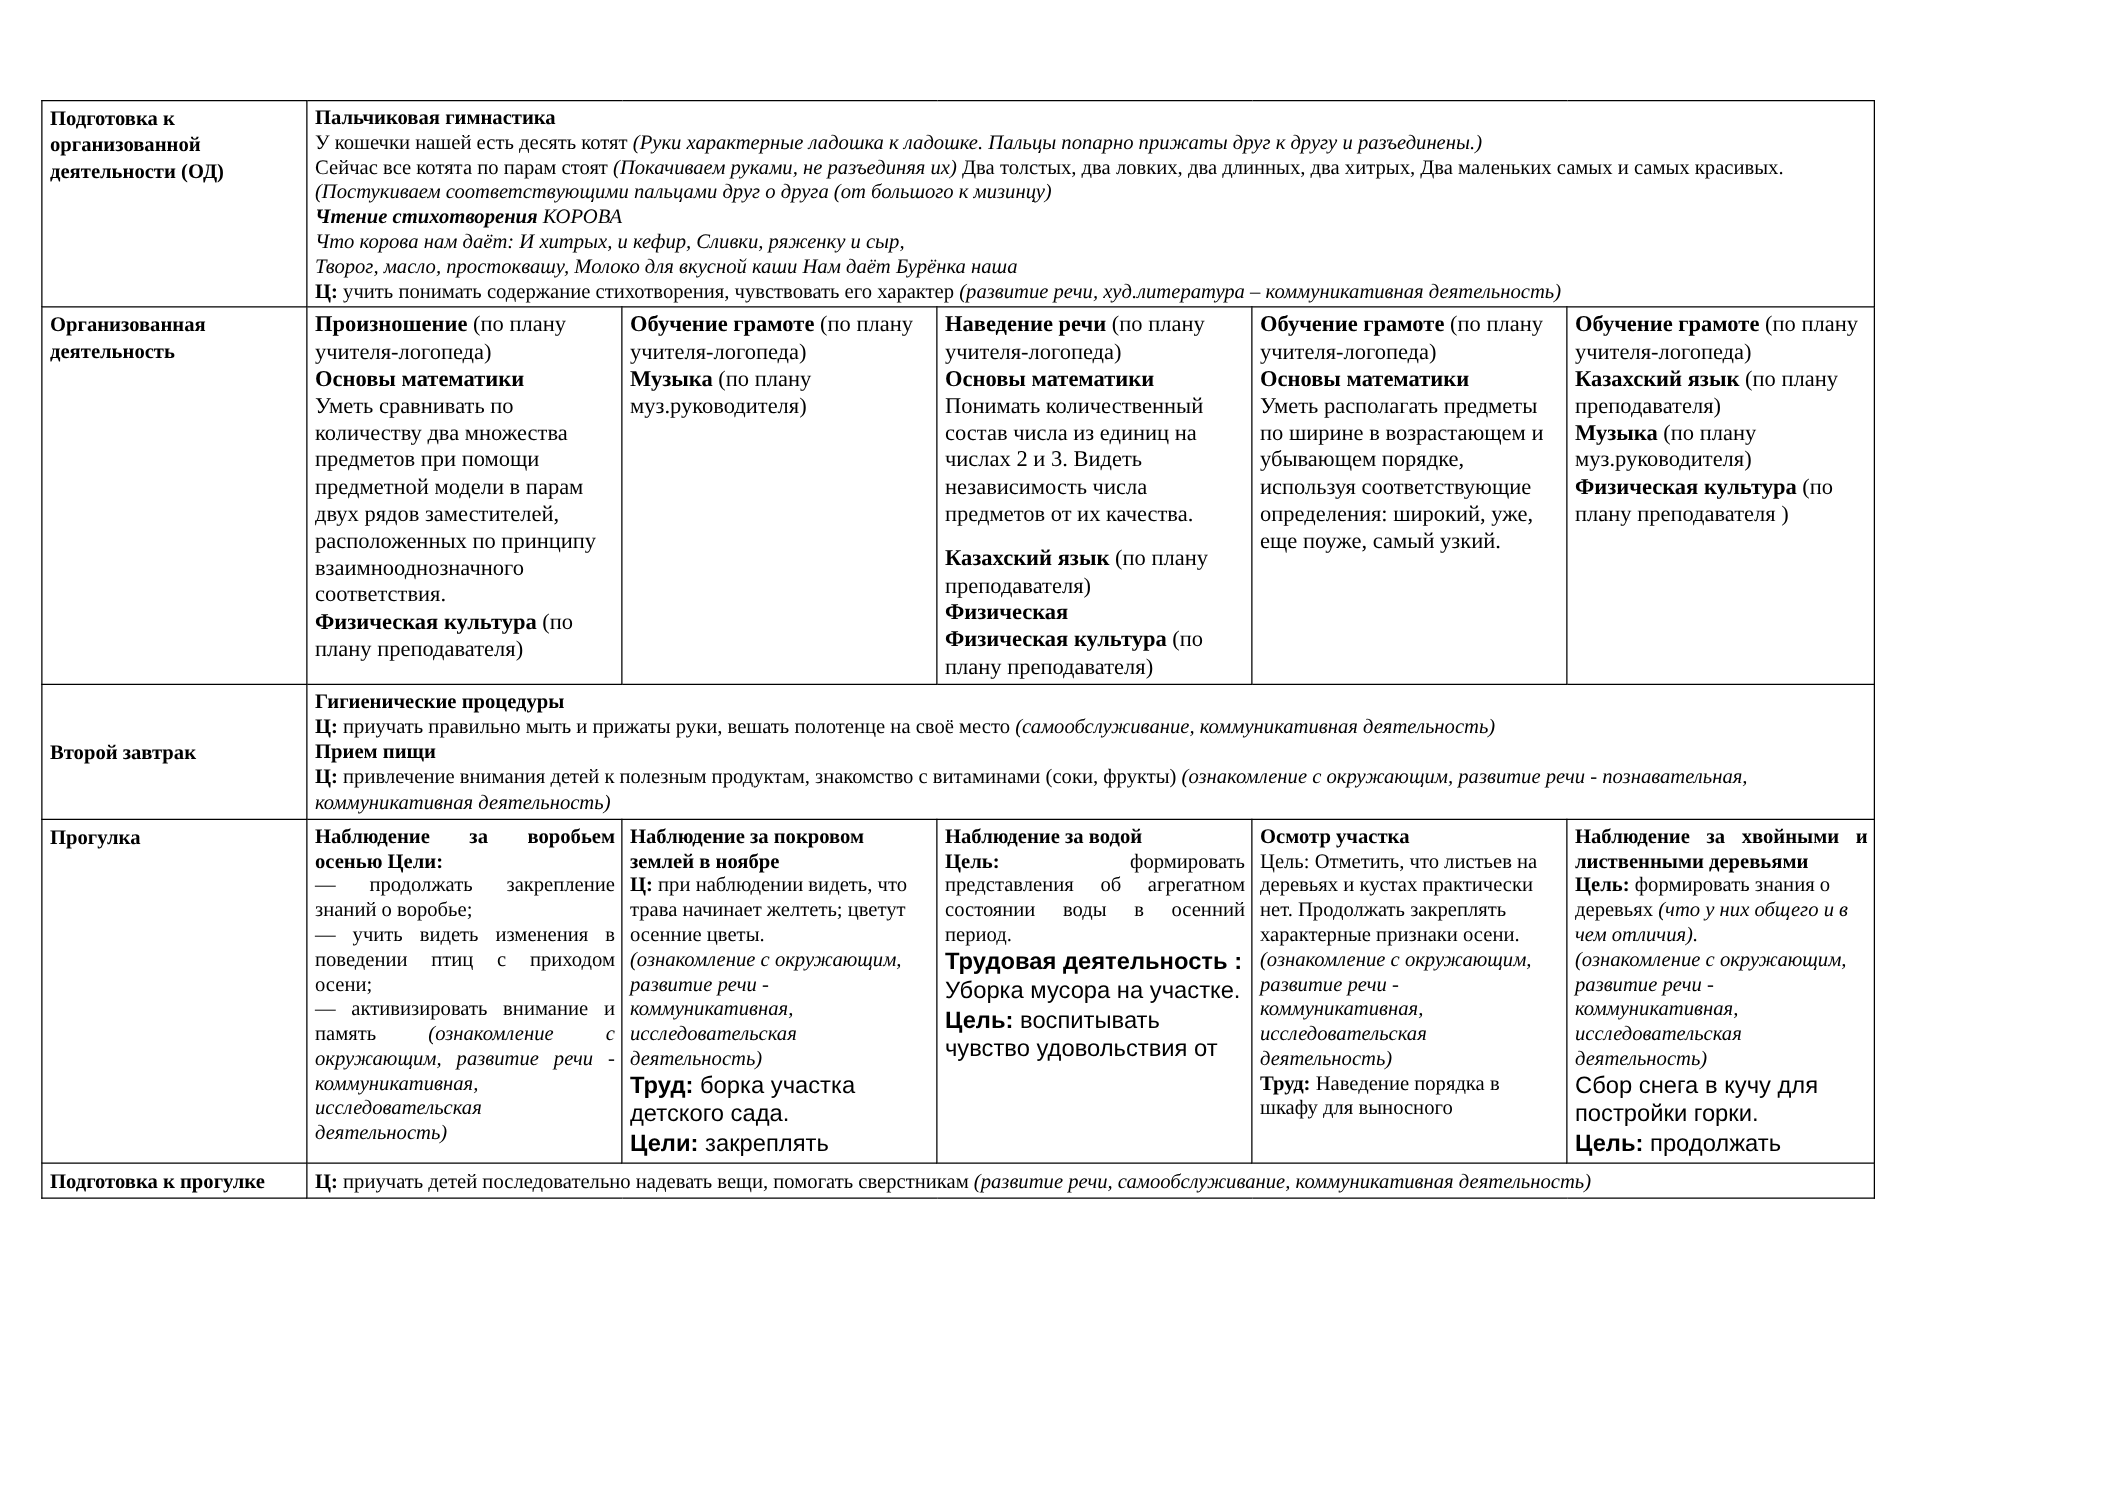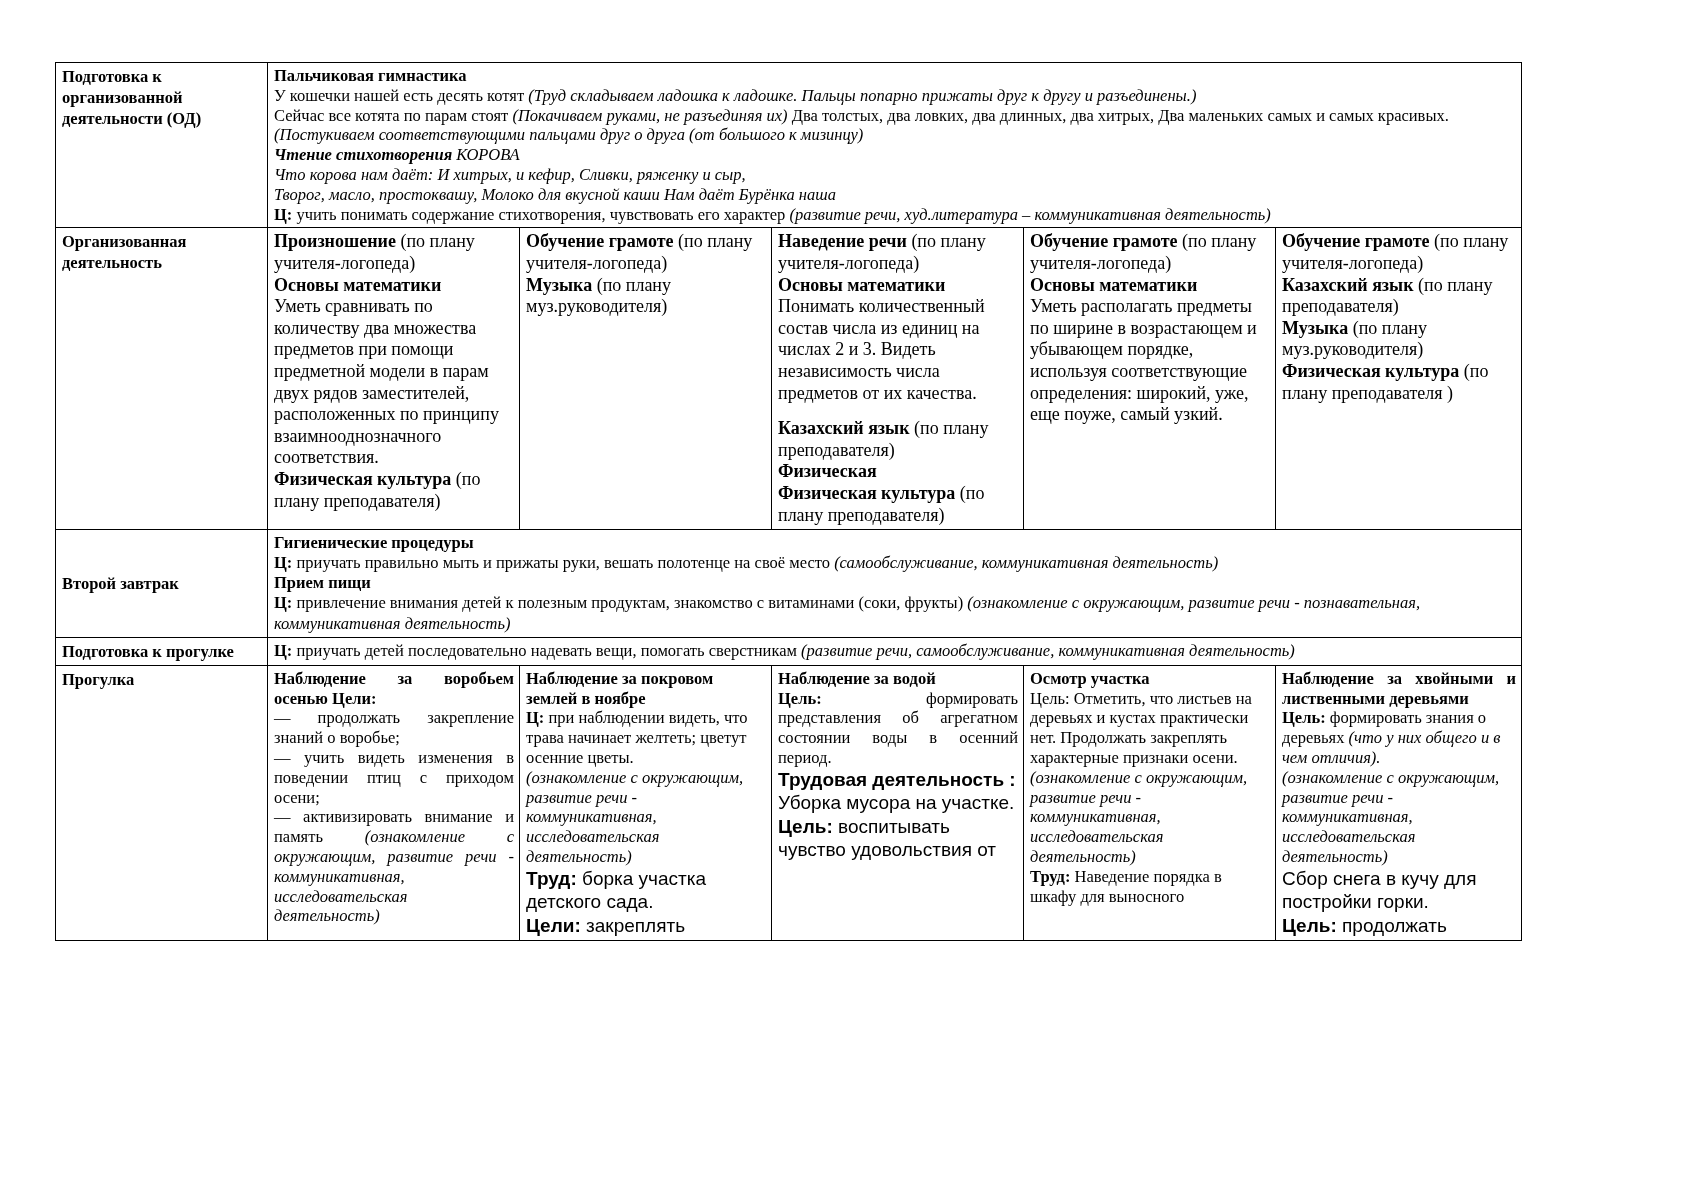--- a/index.html
+++ b/index.html
@@ -12,21 +12,22 @@
     height: 1190px;
     font-family: "Liberation Serif", "DejaVu Serif", serif;
     color: #000000;
     overflow: hidden;
   }
   .page {
     position: relative;
     width: 1683px;
     height: 1002px;
     box-sizing: border-box;
-    padding: 62px 162px 0 55px;
+    padding: 62px 162px 0 33px;
+    margin-top: 18px;
   }
   table.plan {
     width: 1466px;
     border-collapse: collapse;
     table-layout: fixed;
     font-size: 16.5px;
     line-height: 1.17;
   }
   table.plan td {
     border: 1.3px solid #000;
@@ -82,21 +83,21 @@
         <col class="c3">
         <col class="c4">
         <col class="c5">
     </colgroup>
     <tbody>
 
       <tr>
         <td class="rowlabel">Подготовка к организованной деятельности (ОД)</td>
         <td colspan="5" class="hdr-cell">
           <p class="p center b">Пальчиковая гимнастика</p>
-          <p class="p center"><span>У кошечки нашей есть десять котят </span><span class="i">(Труд складываем ладошка к ладошке. Пальцы попарно прижаты друг к другу и разъединены.)</span></p>
+          <p class="p center"><span>У кошечки нашей есть десять котят </span><span class="i">(Руки характерные ладошка к ладошке. Пальцы попарно прижаты друг к другу и разъединены.)</span></p>
           <p class="p center"><span>Сейчас все котята по парам стоят </span><span class="i">(Покачиваем руками, не разъединяя их)</span><span> Два толстых, два ловких, два длинных, два хитрых, Два маленьких самых и самых красивых. </span><span class="i">(Постукиваем соответствующими пальцами друг о друга (от большого к мизинцу)</span></p>
           <p class="p center"><span class="bi">Чтение стихотворения </span><span class="i">КОРОВА</span></p>
           <p class="p center i">Что корова нам даёт: И хитрых, и кефир, Сливки, ряженку и сыр,</p>
           <p class="p center i">Творог, масло, простоквашу,  Молоко для вкусной каши Нам даёт Бурёнка наша</p>
           <p class="p"><span class="b">Ц:</span><span> учить понимать содержание стихотворения, чувствовать его характер </span><span class="i">(развитие речи, худ.литература – коммуникативная деятельность)</span></p>
         </td>
       </tr>
 
       <tr>
         <td class="rowlabel">Организованная деятельность</td>
@@ -141,27 +142,20 @@
         <td class="rowlabel mid">Второй завтрак</td>
         <td colspan="5" class="breakfast">
           <p class="p center b">Гигиенические процедуры</p>
           <p class="p"><span class="b">Ц:</span><span> приучать правильно мыть и прижаты руки, вешать полотенце на своё место </span><span class="i">(самообслуживание, коммуникативная деятельность)</span></p>
           <p class="p center b">Прием пищи</p>
           <p class="p"><span class="b">Ц:</span><span> привлечение внимания детей к полезным продуктам, знакомство с витаминами (соки, фрукты) </span><span class="i">(ознакомление с окружающим, развитие речи - познавательная, коммуникативная деятельность)</span></p>
         </td>
       </tr>
 
       <tr>
-        <td class="rowlabel">Подготовка к прогулке</td>
-        <td colspan="5" class="breakfast" style="vertical-align:middle">
-          <p class="p"><span class="b">Ц:</span><span> приучать детей  последовательно надевать вещи, помогать сверстникам </span><span class="i">(развитие речи, самообслуживание, коммуникативная деятельность)</span></p>
-        </td>
-      </tr>
-
-      <tr>
         <td class="rowlabel">Прогулка</td>
 
         <td class="walkcell">
           <p class="p b just">Наблюдение за воробьем осенью              Цели:</p>
           <p class="p just">— продолжать закрепление знаний о воробье;</p>
           <p class="p just">— учить видеть изменения в поведении птиц с приходом осени;</p>
           <p class="p just"><span>— активизировать внимание и память </span><span class="i">(ознакомление с окружающим, развитие речи - коммуникативная, исследовательская деятельность)</span></p>
         </td>
 
         <td class="walkcell">
@@ -188,15 +182,22 @@
 
         <td class="walkcell">
           <p class="p b just">Наблюдение за хвойными и лиственными деревьями</p>
           <p class="p"><span class="b">Цель:</span><span> формировать знания о деревьях </span><span class="i">(что у них общего и в чем отличия).</span></p>
           <p class="p i">(ознакомление с окружающим, развитие речи - коммуникативная, исследовательская деятельность)</p>
           <p class="p sansbig">Сбор снега в кучу для постройки горки.</p>
           <p class="p sansbig"><span class="b">Цель:</span><span> продолжать</span></p>
         </td>
       </tr>
 
+      <tr>
+        <td class="rowlabel">Подготовка к прогулке</td>
+        <td colspan="5" class="breakfast" style="vertical-align:middle">
+          <p class="p"><span class="b">Ц:</span><span> приучать детей  последовательно надевать вещи, помогать сверстникам </span><span class="i">(развитие речи, самообслуживание, коммуникативная деятельность)</span></p>
+        </td>
+      </tr>
+
     </tbody>
   </table>
 </div>
 
 </body></html>

